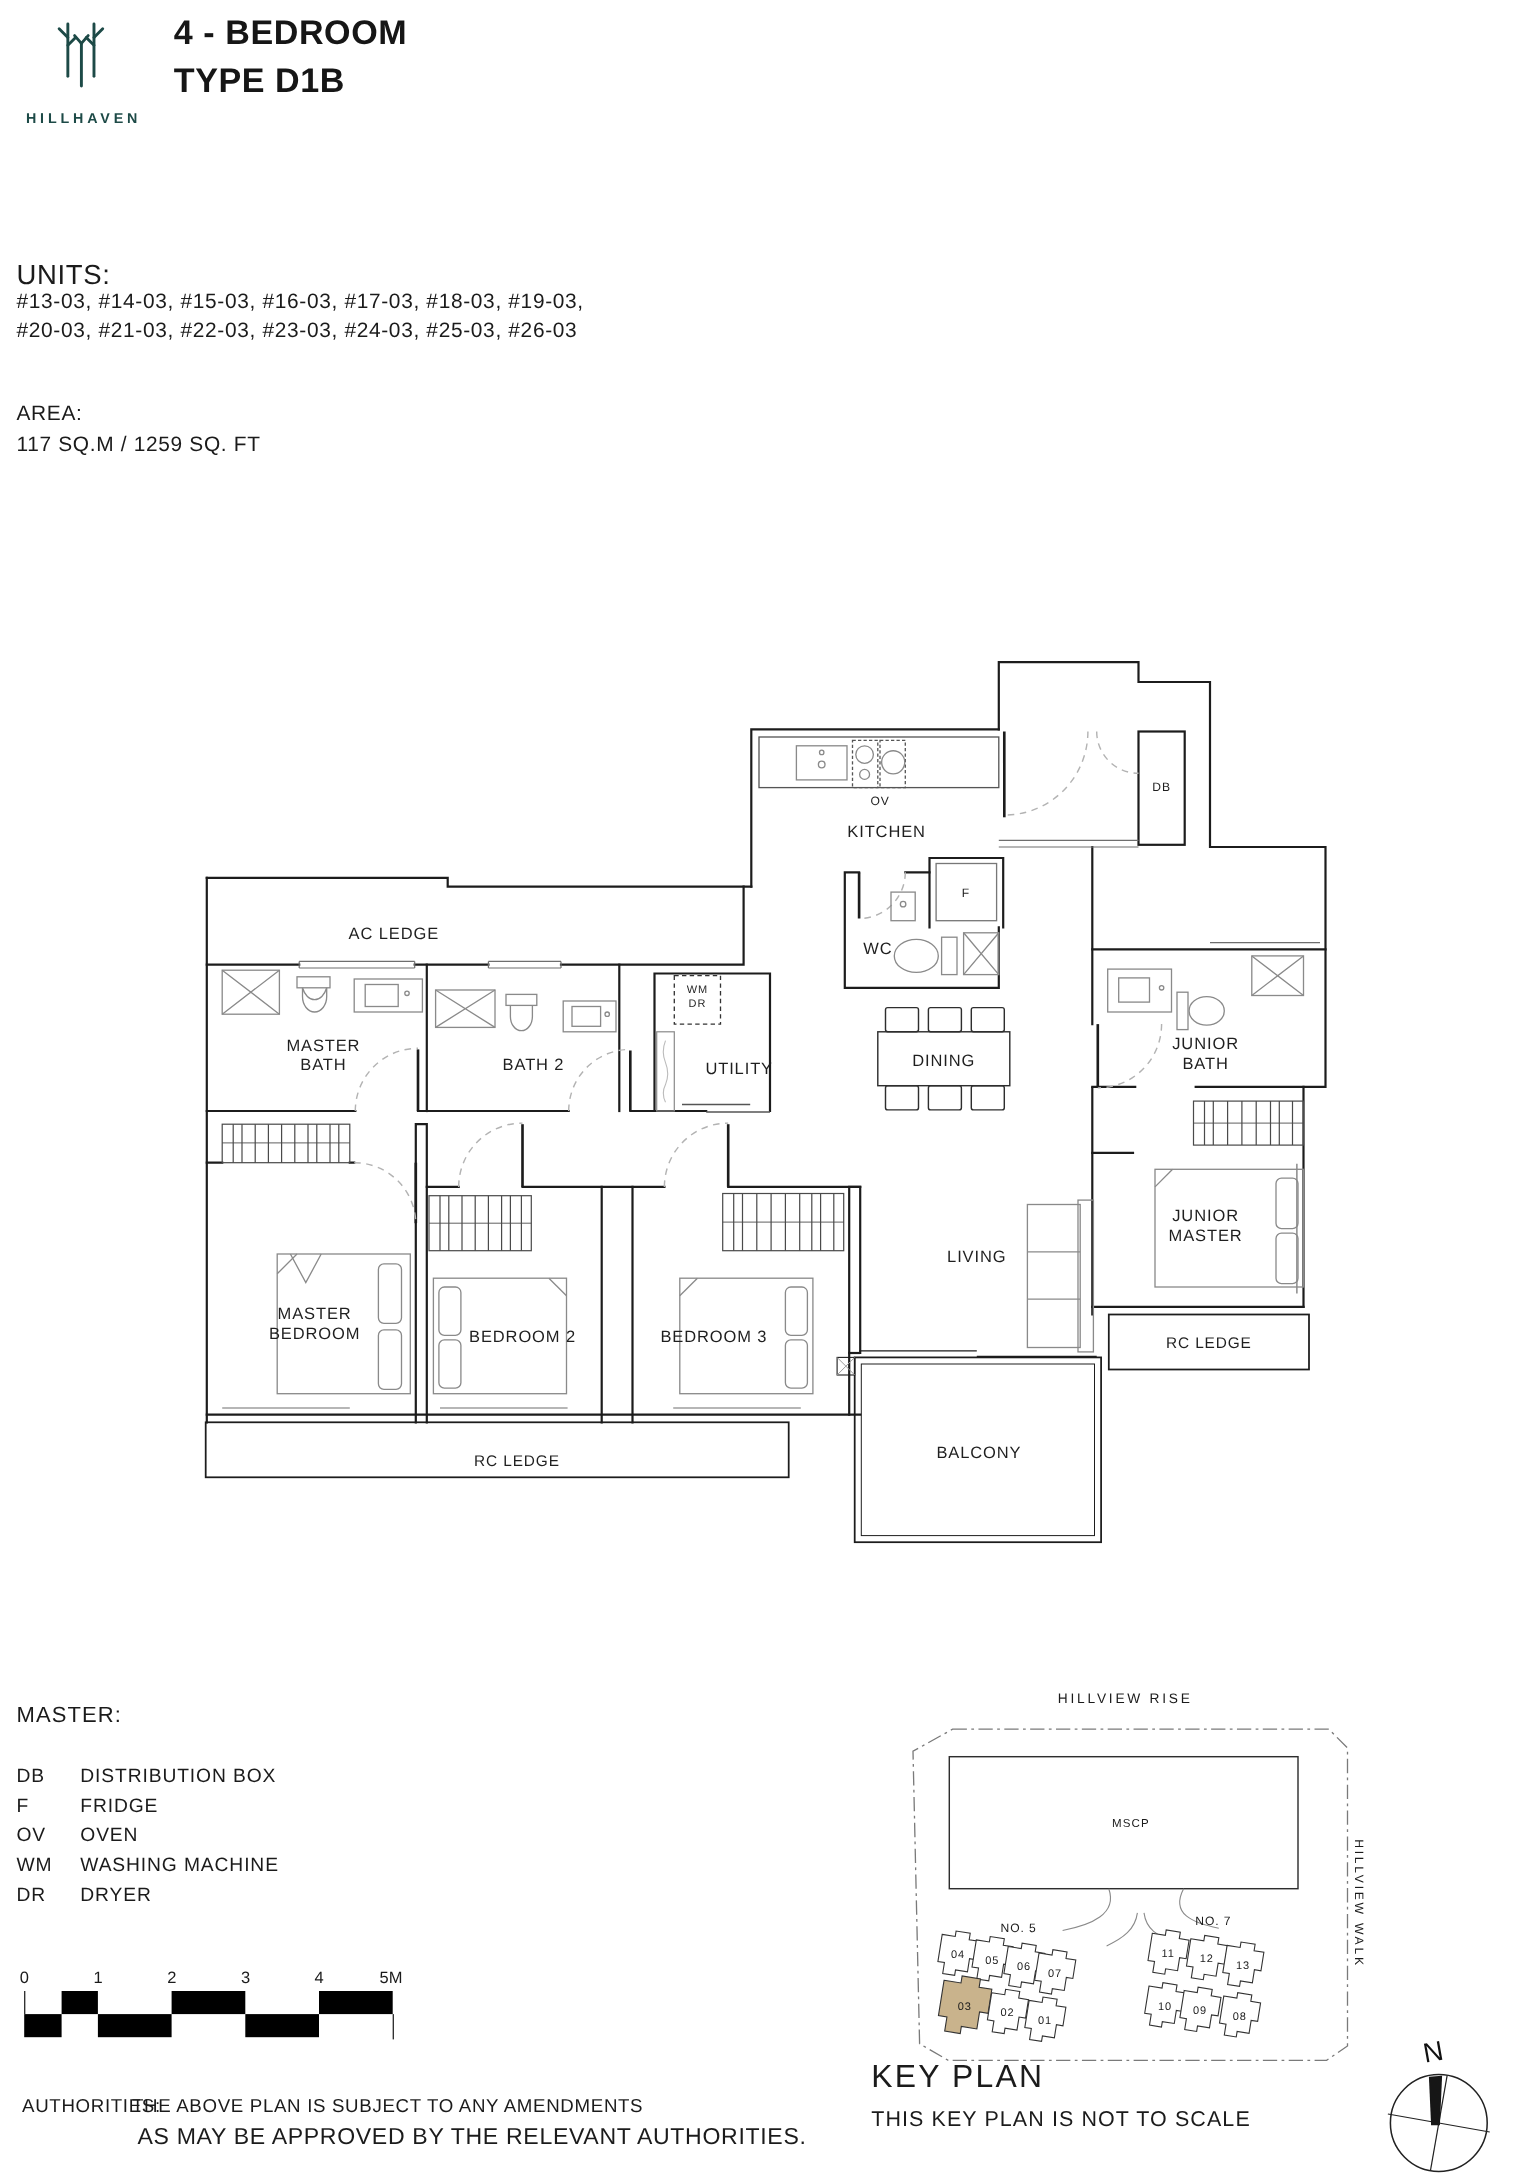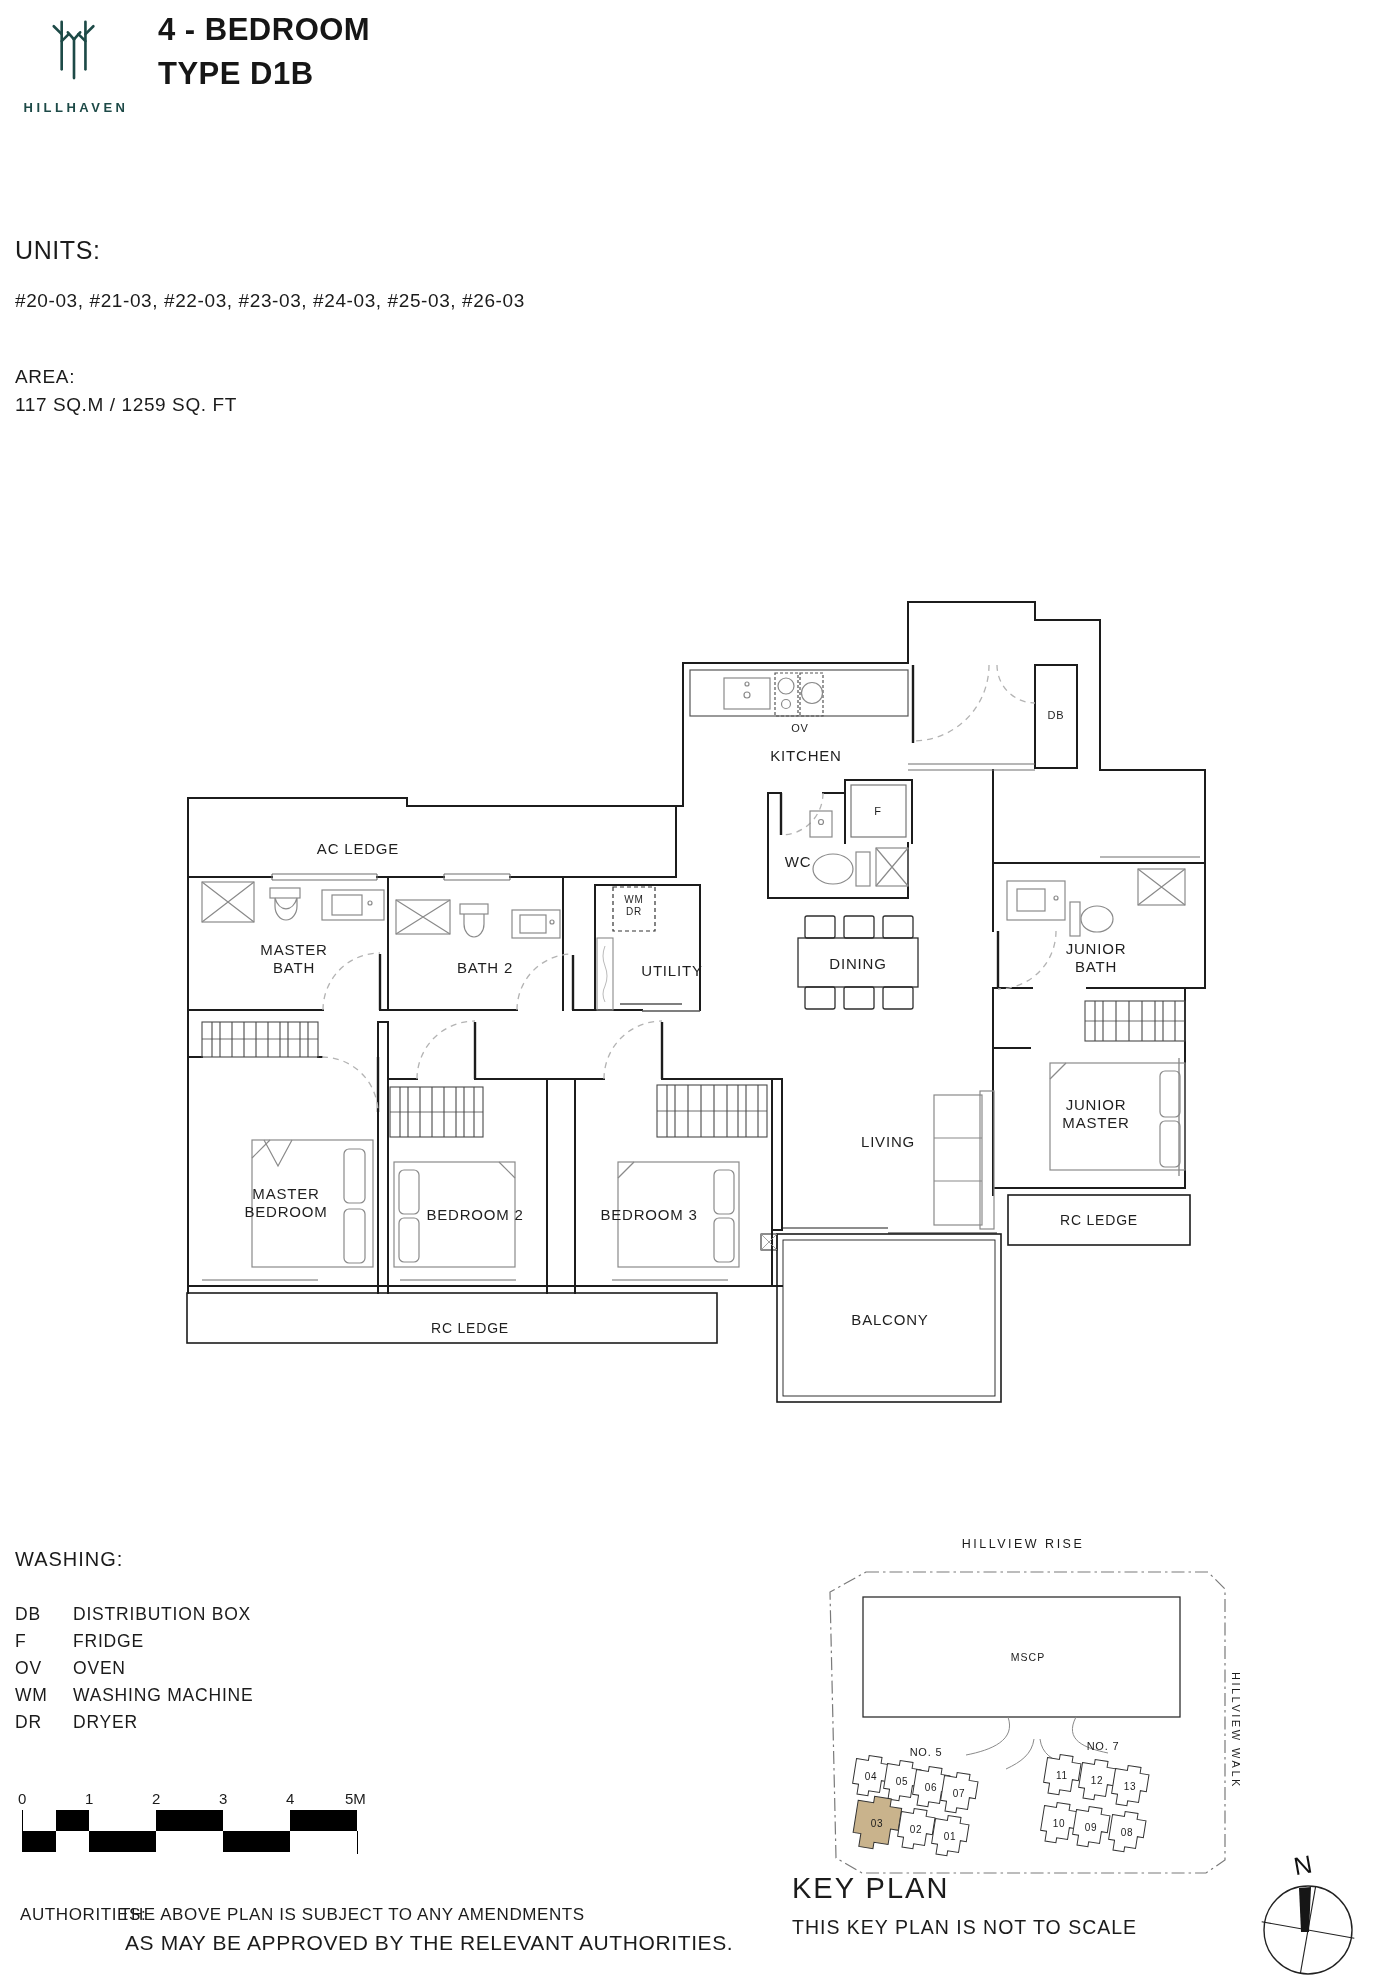--- a/index.html
+++ b/index.html
@@ -54,20 +54,21 @@
         <path d="M63,30 L55,22"></path>
       <path d="M50,28 L43,20"></path>
         <path d="M50,28 L57,20"></path>
     </g>
   </svg>
   <div class="brand">HILLHAVEN</div>
   <div class="title1">4 - BEDROOM</div>
   <div class="title2">TYPE D1B</div>
 
   <div class="abs cad units-label">UNITS:</div>
+  <div class="abs cad units-l1">#13-03, #14-03, #15-03, #16-03, #17-03, #18-03, #19-03,</div>
   <div class="abs cad units-l2">#20-03, #21-03, #22-03, #23-03, #24-03, #25-03, #26-03</div>
   <div class="abs cad area-label">AREA:</div>
   <div class="abs cad area-value">117 SQ.M / 1259 SQ. FT</div>
 
   <svg class="abs" style="left:172px;top:598px;width:1040px;height:810px" viewBox="0 0 1040 810">
 
     <g stroke="#1c1c1c" stroke-width="2" fill="none" stroke-linecap="square">
       <path d="M736,65 L736,4 L863,4 L863,22 L928,22 L928,172 L1033,172 L1033,390 L1013,390 L1013,590"></path>
       <path d="M511,208 L511,65 L736,65"></path>
       <path d="M16,200 L235,200 L235,208 L511,208"></path>
@@ -293,21 +294,21 @@
         <text x="303" y="622" font-size="15" text-anchor="middle" letter-spacing="0.8">BEDROOM 2</text>
         <text x="477" y="622" font-size="15" text-anchor="middle" letter-spacing="0.8">BEDROOM 3</text>
         <text x="716" y="549" font-size="15" text-anchor="middle" letter-spacing="0.8">LIVING</text>
         <text x="718" y="727" font-size="15" text-anchor="middle" letter-spacing="0.8">BALCONY</text>
         <text x="298" y="735" font-size="14" text-anchor="middle" letter-spacing="0.8">RC LEDGE</text>
         <text x="927" y="627" font-size="14" text-anchor="middle" letter-spacing="0.8">RC LEDGE</text>
       </g>
   </svg>
 
   <div class="abs legend">
-    <div class="cad legend-title">WASHING:</div>
+    <div class="cad legend-title">MASTER:</div>
     <div id="legend-rows">
         <div class="legend-row cad">
           <span class="legend-abbr">DB</span>
           <span>DISTRIBUTION BOX</span>
         </div>
         <div class="legend-row cad">
           <span class="legend-abbr">F</span>
           <span>FRIDGE</span>
         </div>
         <div class="legend-row cad">

